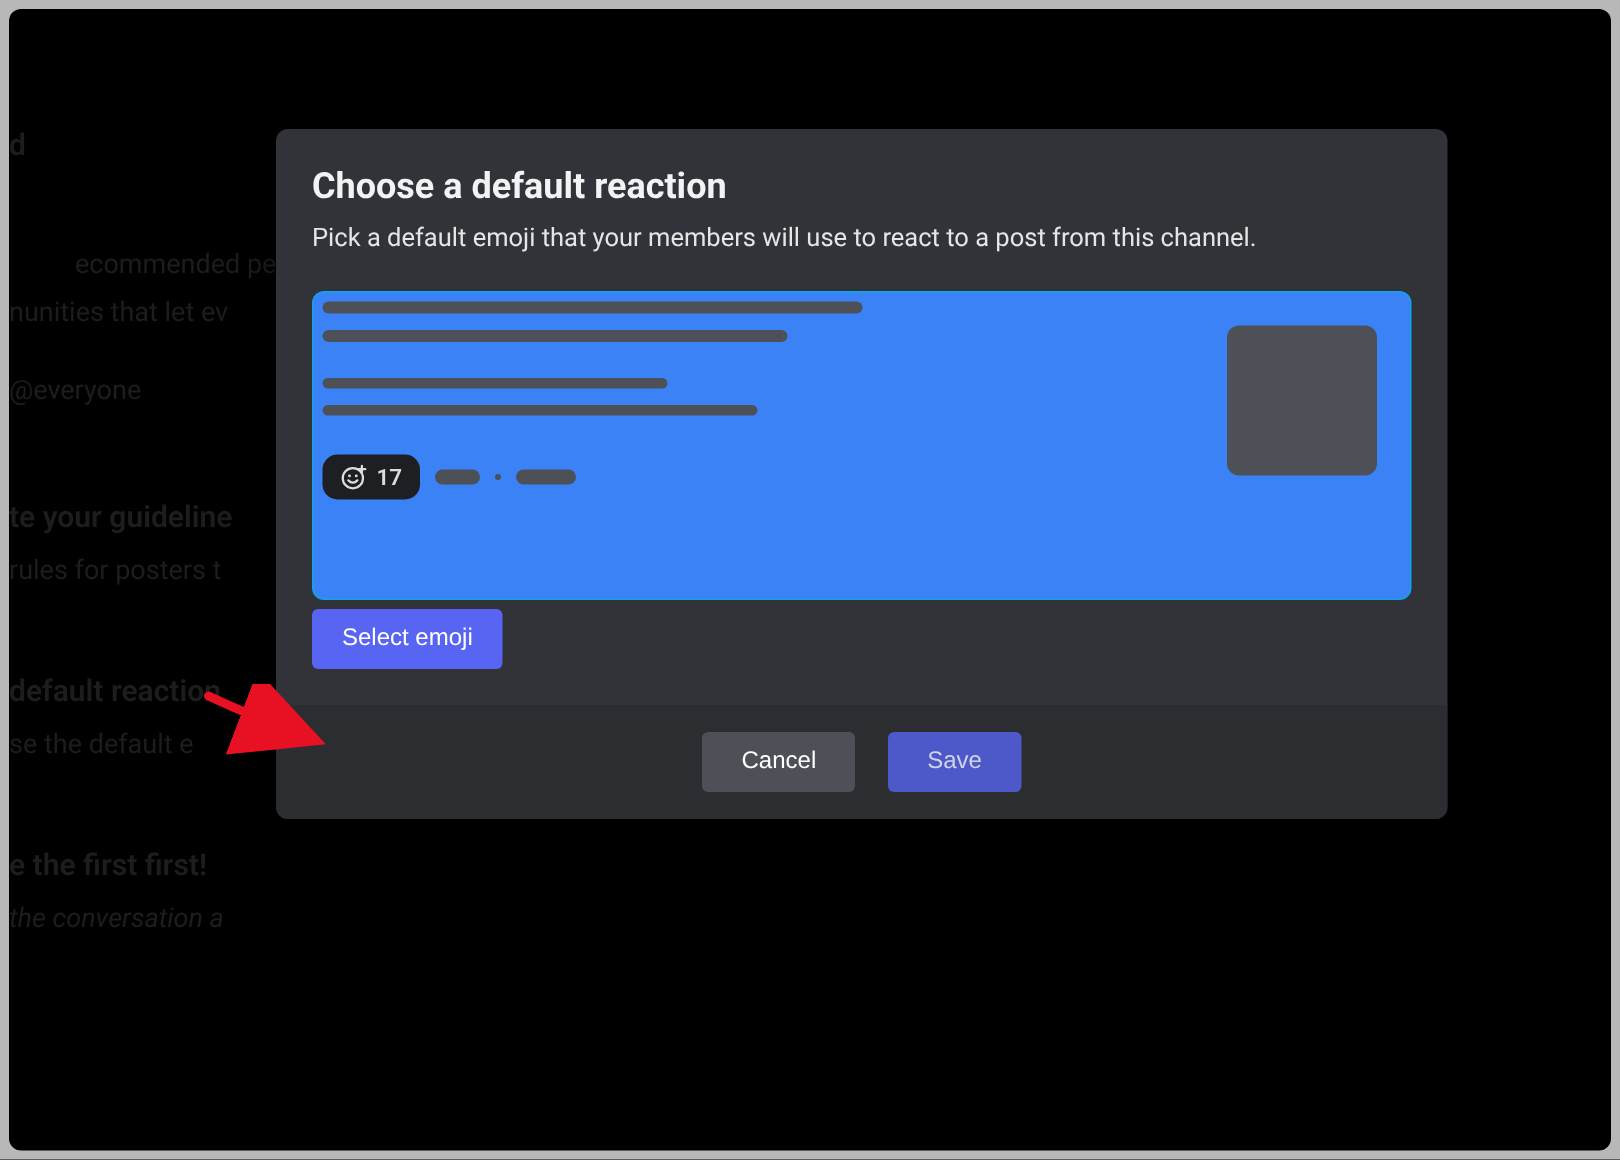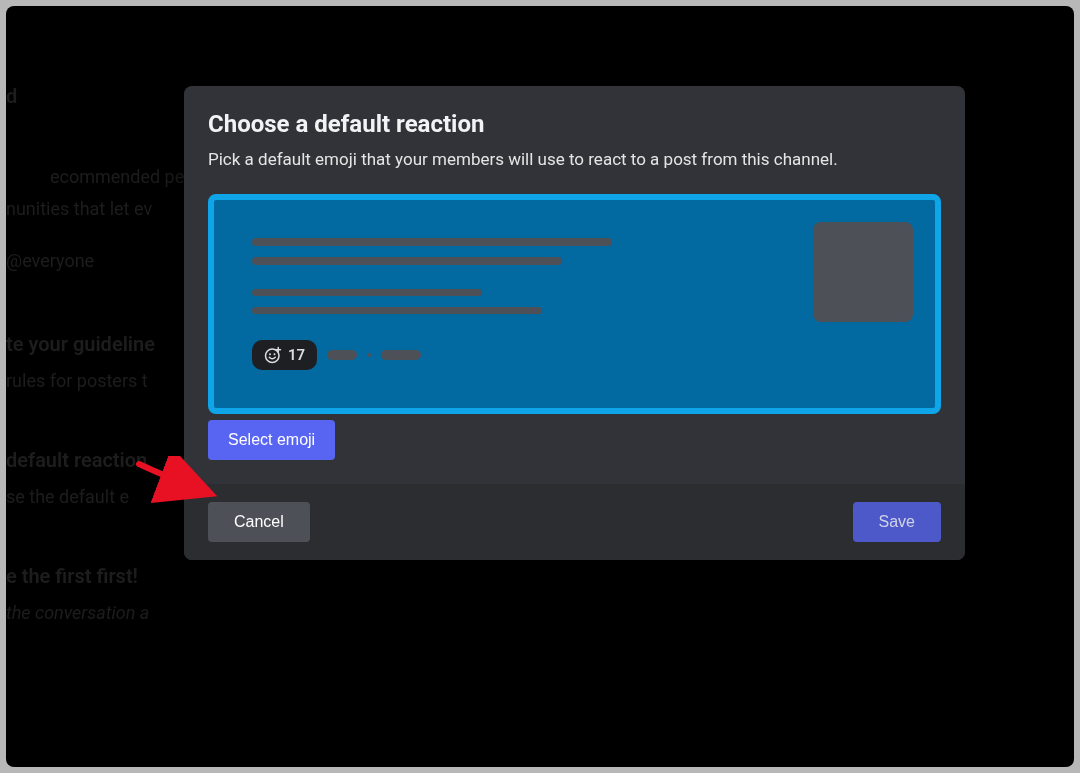--- a/index.html
+++ b/index.html
@@ -65,24 +65,24 @@
       font-weight: 700;
       margin-bottom: 10px;
     }
     .modal-desc {
       color: #e5e5e5;
       font-size: 17px;
       line-height: 1.4;
       margin-bottom: 22px;
     }
     .preview-card {
-      background: #0369a1;
-      border: 6px solid #0ea5e9;
-      border-radius: 8px;
-      padding: 38px;
+      background: #3b82f6;
+      border: 1px solid #0ea5e9;
+      border-radius: 8px;
+      padding: 6px;
       position: relative;
       min-height: 206px;
     }
     .preview-text-area {
       width: 370px;
     }
     .skeleton-line {
       background: #4e5058;
       border-radius: 4px;
       height: 7px;
@@ -147,21 +147,21 @@
       border-radius: 4px;
       padding: 11px 20px;
       font-size: 16px;
       font-weight: 500;
       cursor: pointer;
     }
     .modal-footer {
       background: #2b2d31;
       padding: 18px 24px;
       display: flex;
-      justify-content: space-between;
+      justify-content: center;
       gap: 22px;
     }
     .btn {
       border: none;
       border-radius: 4px;
       padding: 11px 26px;
       font-size: 16px;
       font-weight: 500;
       cursor: pointer;
     }

